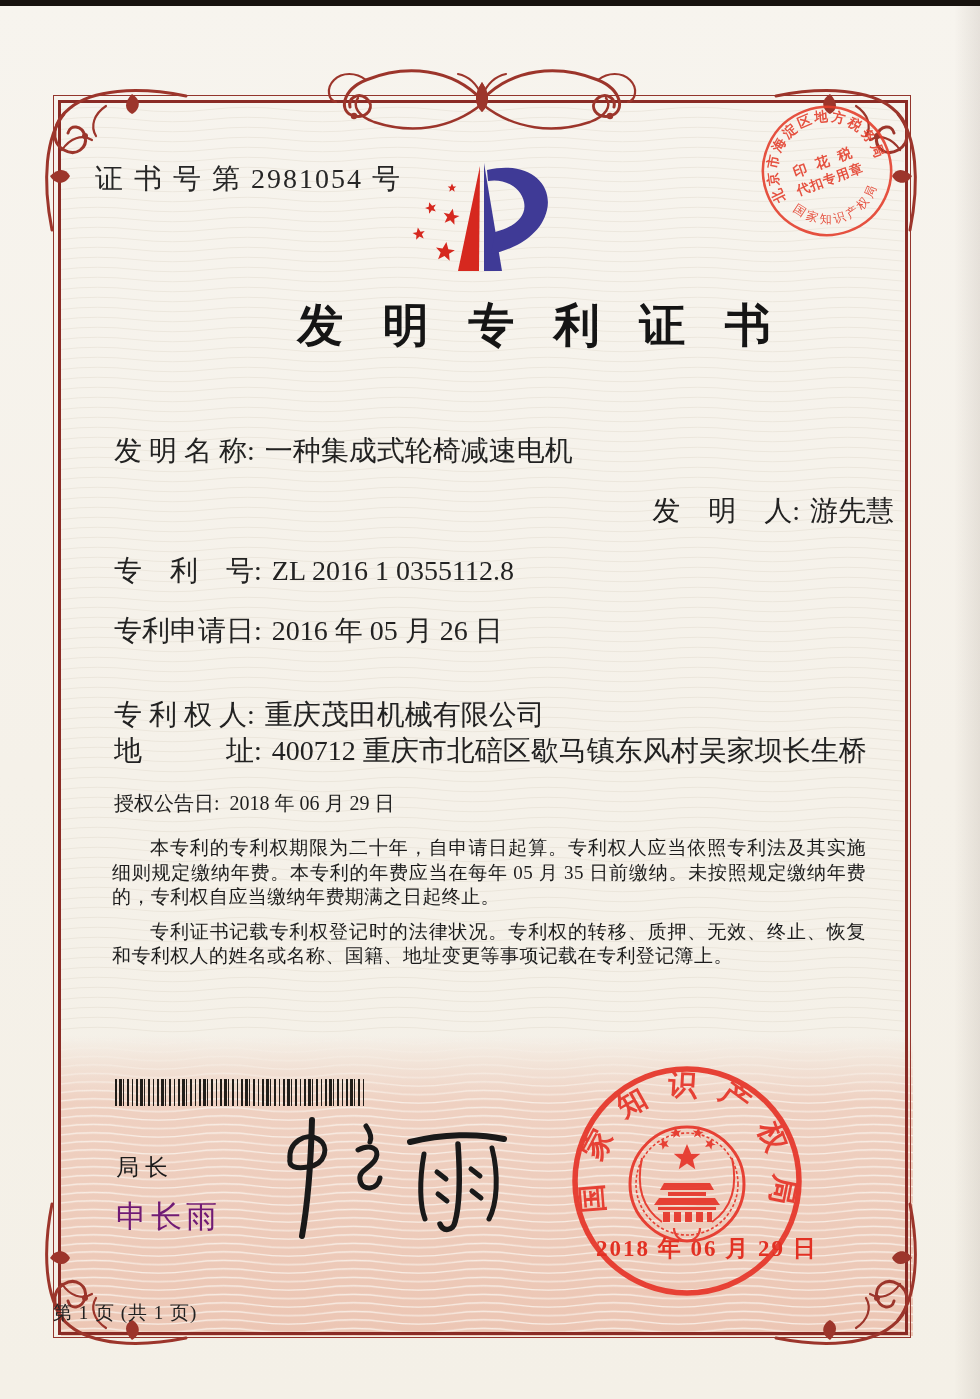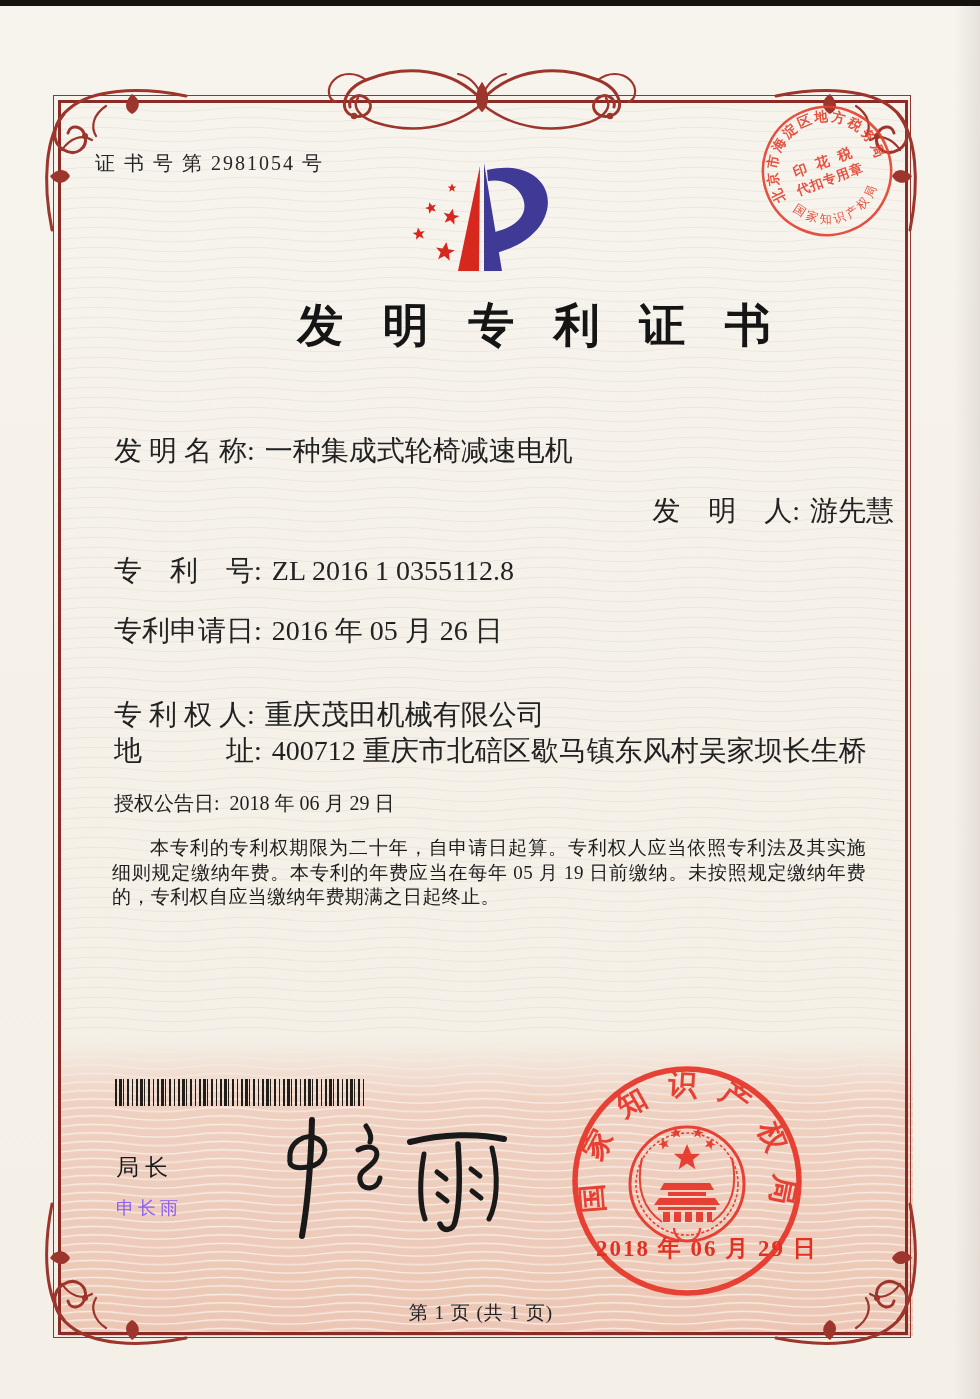--- a/index.html
+++ b/index.html
@@ -14,44 +14,44 @@
   .frame-outer{left:53px;top:95px;width:856px;height:1241px;border:1.5px solid #93352c;z-index:2;}
   .frame-inner{left:58px;top:100px;width:844px;height:1229px;border:3px solid #8a2b25;z-index:2;}
   .texture{left:60px;top:103px;z-index:1;}
   .pinkzone{left:61px;top:1036px;z-index:1;}
   .orn{z-index:4;}
   .orn.tl{left:36px;top:80px;}
   .orn.tr{left:766px;top:80px;transform:scaleX(-1);}
   .orn.bl{left:36px;top:1194px;transform:scaleY(-1);}
   .orn.br{left:766px;top:1194px;transform:scale(-1,-1);}
   .orn.topc{left:302px;top:52px;}
-  .cert-no{left:95px;top:150px;font-size:20px;letter-spacing:2px;z-index:5;color:#262626;}
+  .cert-no{left:95px;top:160px;font-size:28px;letter-spacing:2px;z-index:5;color:#262626;}
   .logo{left:405px;top:160px;z-index:5;}
   .tax-stamp{left:722px;top:66px;z-index:6;}
   .title{left:53px;top:295px;width:976px;text-align:center;font-size:46px;font-weight:700;
          letter-spacing:14px;z-index:5;color:#151515;}
   .field{left:114px;width:780px;font-size:28px;z-index:5;white-space:nowrap;color:#222;}
   .f0{top:432px;} .f1{top:492px;text-align:right;} .f2{top:552px;} .f3{top:612px;} .f4{top:672px;margin-top:24px;} .f5{top:732px;}
   .grant{top:790px;left:114px;width:780px;font-size:20px;z-index:5;white-space:nowrap;}
   .grant .second{position:absolute;left:370px;top:0;}
   .field .value,.grant .value{margin-left:10px;}
   .paras{left:112px;top:836px;width:754px;z-index:5;}
   .paras p{margin:0 0 10px 0;font-size:19px;line-height:24.6px;text-align:justify;
            text-indent:2em;letter-spacing:0.4px;color:#1c1c1c;}
   .barcode{left:115px;top:1079px;width:252px;height:27px;z-index:5;
       background:repeating-linear-gradient(90deg,#211d19 0 2px,transparent 2px 4px,
       #211d19 4px 7px,transparent 7px 8px,#211d19 8px 9px,transparent 9px 12px,
       #211d19 12px 14px,transparent 14px 17px,#211d19 17px 18px,transparent 18px 21px);}
   .sig-title{left:116px;top:1152px;font-size:23px;letter-spacing:6px;z-index:5;color:#1a1a1a;}
-  .sig-name{left:116px;top:1196px;font-size:18px;letter-spacing:4px;z-index:5;color:#8b5cf6;text-align:center;}
+  .sig-name{left:116px;top:1196px;font-size:31px;letter-spacing:4px;z-index:5;color:#701a75;text-align:center;}
   .sig-hand{left:262px;top:1112px;z-index:5;}
   .seal{left:562px;top:1056px;z-index:5;}
   .seal-date{left:596px;top:1233px;font-size:23px;letter-spacing:2px;font-weight:600;
              color:#e23123;z-index:6;white-space:nowrap;}
-  .footer{left:53px;top:1300px;width:856px;text-align:center;font-size:19px;
+  .footer{left:53px;top:1300px;width:856px;text-align:left;font-size:19px;
           letter-spacing:1px;z-index:5;color:#222;}
   svg text{font-family:"Liberation Serif","DejaVu Serif",serif;}
 </style>
 </head>
 <body>
 
 <svg width="0" height="0" style="position:absolute">
   <defs>
     <pattern id="waves" width="130" height="8.5" patternUnits="userSpaceOnUse">
       <path d="M0,5.5 Q32.5,1.2 65,5.5 T130,5.5" fill="none" stroke="#fdfbf6" stroke-width="1.3"></path>
@@ -177,21 +177,22 @@
 </div>
 <div class="abs field f5">
   <span class="label">地　　　址:</span><span class="value">400712 重庆市北碚区歇马镇东风村吴家坝长生桥</span>
 </div>
 
 <div class="abs grant">
   <span>授权公告日:</span><span class="value">2018 年 06 月 29 日</span>
 </div>
 
 <div class="abs paras">
-  <p>本专利的专利权期限为二十年，自申请日起算。专利权人应当依照专利法及其实施细则规定缴纳年费。本专利的年费应当在每年 05 月 19 日前缴纳。未按照规定缴纳年费的，专利权自应当缴纳年费期满之日起终止。</p>
+  <p>本专利的专利权期限为二十年，自申请日起算。专利权人应当依照专利法及其实施细则规定缴纳年费。本专利的年费应当在每年 05 月 35 日前缴纳。未按照规定缴纳年费的，专利权自应当缴纳年费期满之日起终止。</p>
+  <p>专利证书记载专利权登记时的法律状况。专利权的转移、质押、无效、终止、恢复和专利权人的姓名或名称、国籍、地址变更等事项记载在专利登记簿上。</p>
 </div>
 
 <div class="abs barcode"></div>
 
 <div class="abs sig-title">局长</div>
 <div class="abs sig-name">申长雨</div>
 
 <svg class="abs sig-hand" width="270" height="130" viewBox="0 0 270 130">
   <g fill="none" stroke="#191919" stroke-linecap="round" stroke-linejoin="round">
     <path d="M28,48 C26,30 44,20 56,27 C68,34 64,52 46,55 C34,57 26,55 28,46" stroke-width="5"></path>

